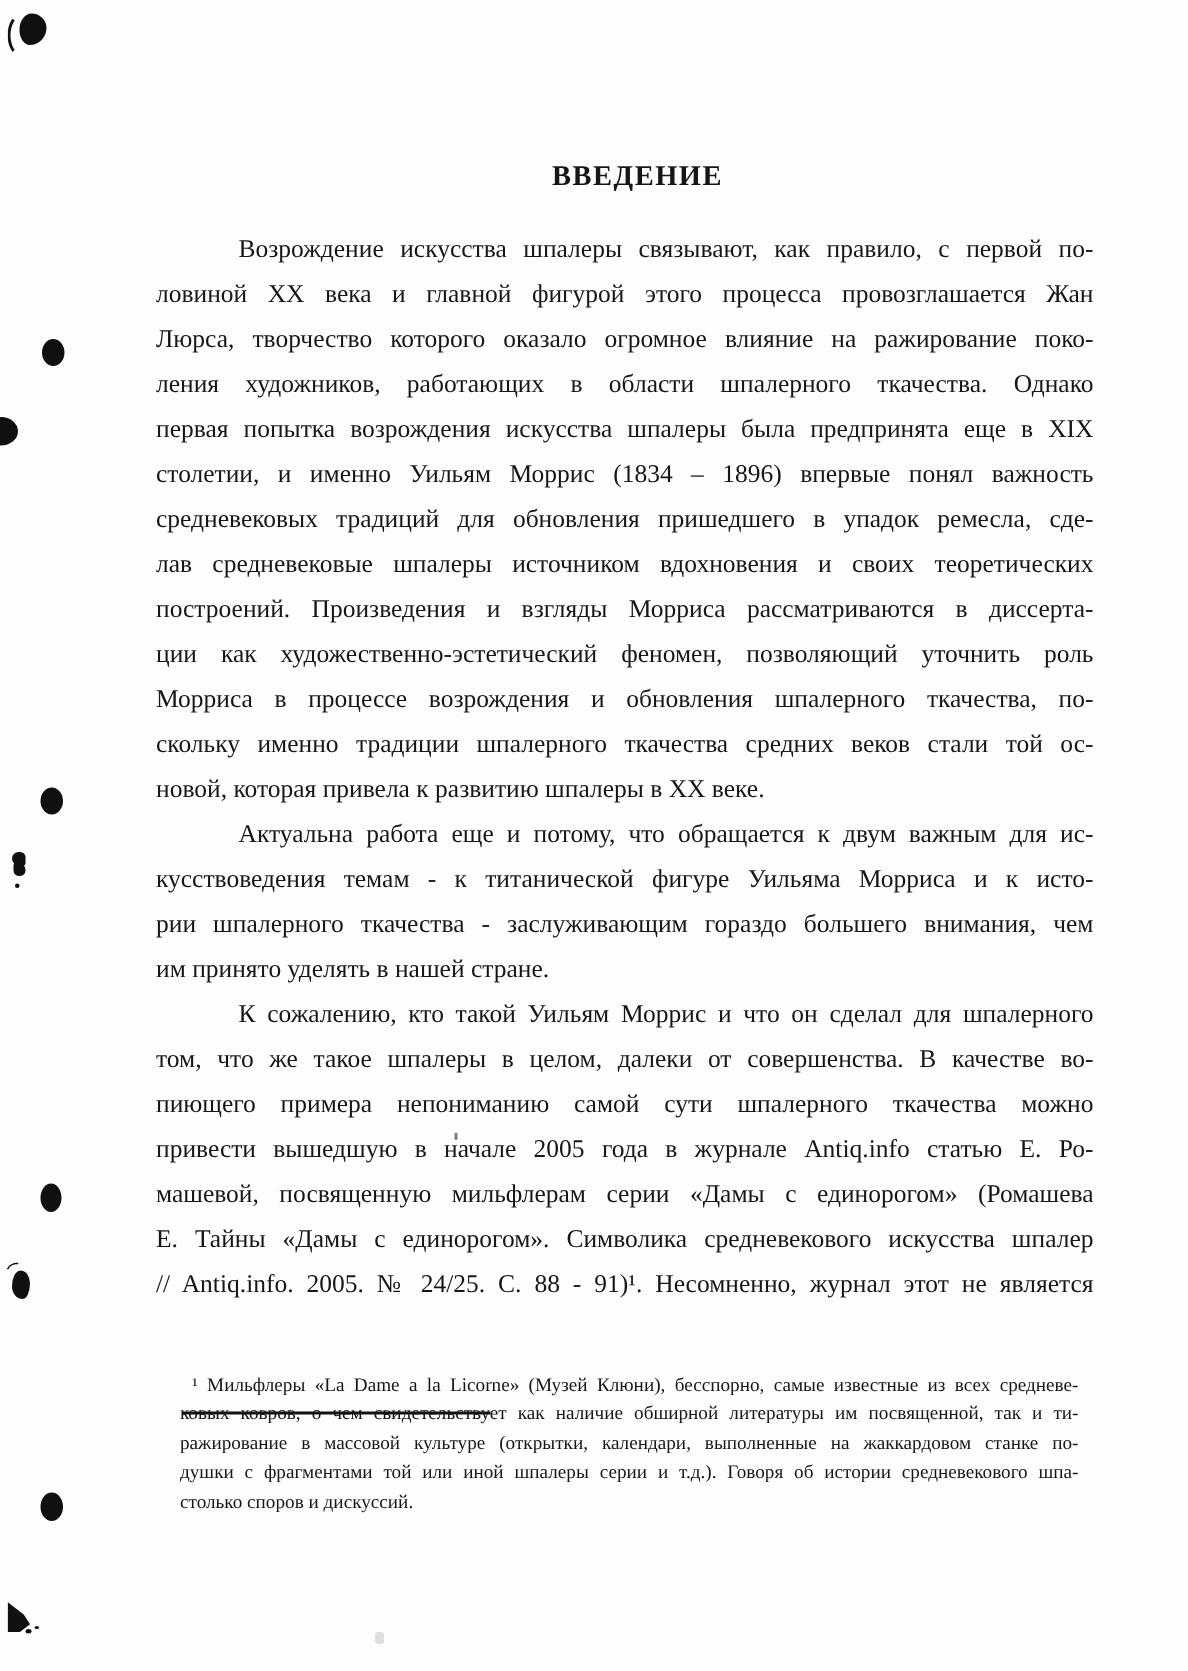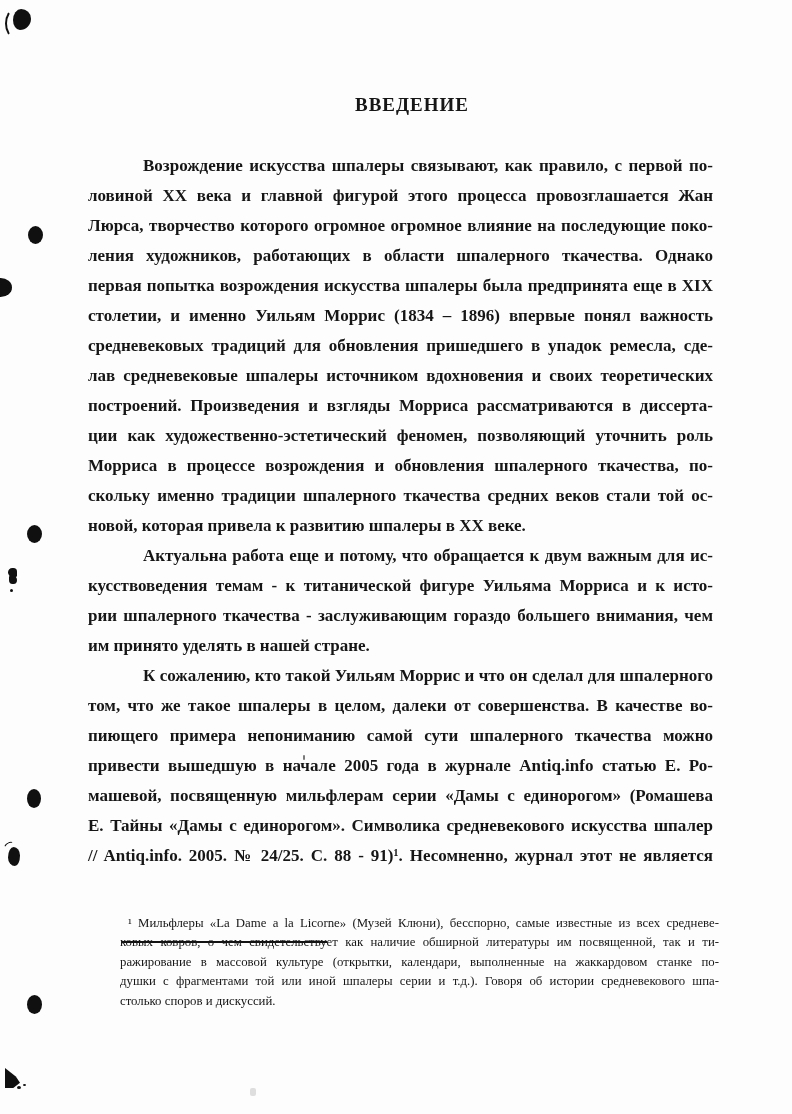--- a/index.html
+++ b/index.html
@@ -6,27 +6,26 @@
   .page {
     position:relative;
     width:792px; height:1114px;
     background:#fdfdfd;
     font-family:"Liberation Serif", serif;
     color:#161616;
     overflow:hidden;
   }
   .title {
     position:absolute; left:96px; top:90px; width:624px;
-    margin:4px; text-align:center;
+    margin:17px; text-align:center;
     font-size:19px; font-weight:bold; letter-spacing:1px;
   }
   .bodytext {
-    position:absolute; left:88px; top:151px; width:625px;
+    position:absolute; left:104px; top:151px; width:625px;
     font-size:17px;
-    font-weight:bold;
   }
   .ln {
     height:30px; line-height:30px;
     white-space:nowrap;
     text-align:justify; text-align-last:justify;
   }
   .ln.first { padding-left:55px; }
   .ln.last { text-align-last:left; }
   .fnrule {
     position:absolute; left:122px; top:941px;
@@ -89,21 +88,21 @@
   <div class="art speck1"></div>
   <div class="art speck2"></div>
   <div class="art speck3"></div>
   <div class="art speck4"></div>
 
   <h1 class="title">ВВЕДЕНИЕ</h1>
 
   <div class="bodytext">
     <div class="ln first">Возрождение искусства шпалеры связывают, как правило, с первой по-</div>
     <div class="ln">ловиной XX века и главной фигурой этого процесса провозглашается Жан</div>
-    <div class="ln">Люрса, творчество которого огромное огромное влияние на последующие поко-</div>
+    <div class="ln">Люрса, творчество которого оказало огромное влияние на ражирование поко-</div>
     <div class="ln">ления художников, работающих в области шпалерного ткачества. Однако</div>
     <div class="ln">первая попытка возрождения искусства шпалеры была предпринята еще в XIX</div>
     <div class="ln">столетии, и именно Уильям Моррис (1834 – 1896) впервые понял важность</div>
     <div class="ln">средневековых традиций для обновления пришедшего в упадок ремесла, сде-</div>
     <div class="ln">лав средневековые шпалеры источником вдохновения и своих теоретических</div>
     <div class="ln">построений. Произведения и взгляды Морриса рассматриваются в диссерта-</div>
     <div class="ln">ции как художественно-эстетический феномен, позволяющий уточнить роль</div>
     <div class="ln">Морриса в процессе возрождения и обновления шпалерного ткачества, по-</div>
     <div class="ln">скольку именно традиции шпалерного ткачества средних веков стали той ос-</div>
     <div class="ln last">новой, которая привела к развитию шпалеры в XX веке.</div>

